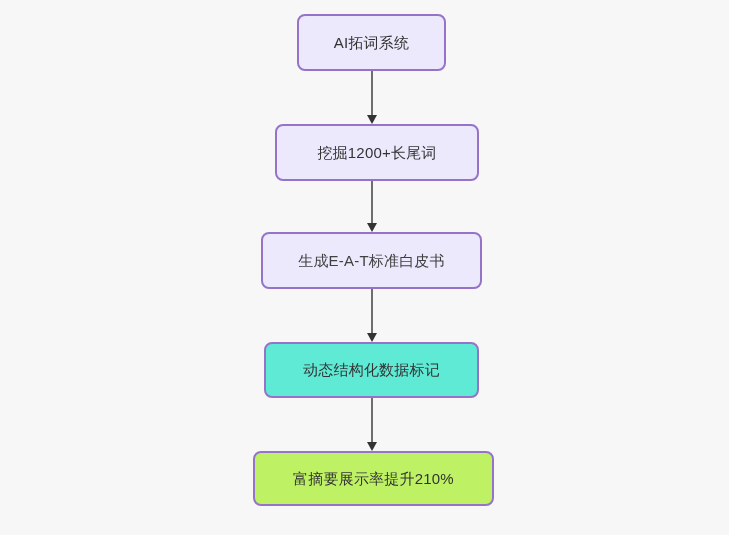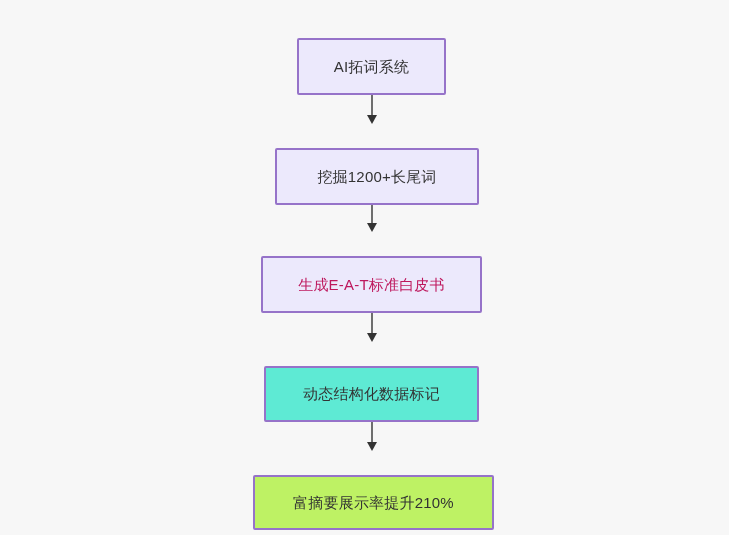--- a/index.html
+++ b/index.html
@@ -17,32 +17,31 @@
     position: relative;
     width: 729px;
     height: 535px;
     background: #f7f7f7;
   }
   .flow-node {
     position: absolute;
     box-sizing: border-box;
     background: #ece9fc;
     border: 2px solid #9673c9;
-    border-radius: 2px;
+    border-radius: 8px;
     display: flex;
     align-items: center;
     justify-content: center;
     color: #333333;
     font-size: 15px;
     font-weight: 400;
     letter-spacing: 0.2px;
     line-height: 1.2;
     white-space: nowrap;
     user-select: none;
-    margin-top: 24px;
   }
   .flow-node-label {
     display: block;
   }
   .flow-edge {
     position: absolute;
     pointer-events: none;
   }
   .flow-edge-line {
     position: absolute;
@@ -84,21 +83,21 @@
   </div>
 
   <div class="flow-node" style="left: 297px; top: 14px; width: 149px; height: 57px; background: rgb(236, 233, 252); border-color: rgb(150, 115, 201); color: rgb(51, 51, 51);">
     <span class="flow-node-label">AI拓词系统</span>
   </div>
 
   <div class="flow-node" style="left: 275px; top: 124px; width: 204px; height: 57px; background: rgb(236, 233, 252); border-color: rgb(150, 115, 201); color: rgb(51, 51, 51);">
     <span class="flow-node-label">挖掘1200+长尾词</span>
   </div>
 
-  <div class="flow-node" style="left: 261px; top: 232px; width: 221px; height: 57px; background: rgb(236, 233, 252); border-color: rgb(150, 115, 201); color: #be185d;">
+  <div class="flow-node" style="left: 261px; top: 232px; width: 221px; height: 57px; background: rgb(236, 233, 252); border-color: rgb(150, 115, 201); color: #404040;">
     <span class="flow-node-label">生成E-A-T标准白皮书</span>
   </div>
 
   <div class="flow-node" style="left: 264px; top: 342px; width: 215px; height: 56px; background: #5eead4; border-color: rgb(150, 115, 201); color: rgb(51, 51, 51);">
     <span class="flow-node-label">动态结构化数据标记</span>
   </div>
 
   <div class="flow-node" style="left: 253px; top: 451px; width: 241px; height: 55px; background: #bef264; border-color: rgb(150, 115, 201); color: rgb(51, 51, 51);">
     <span class="flow-node-label">富摘要展示率提升210%</span>
   </div>

